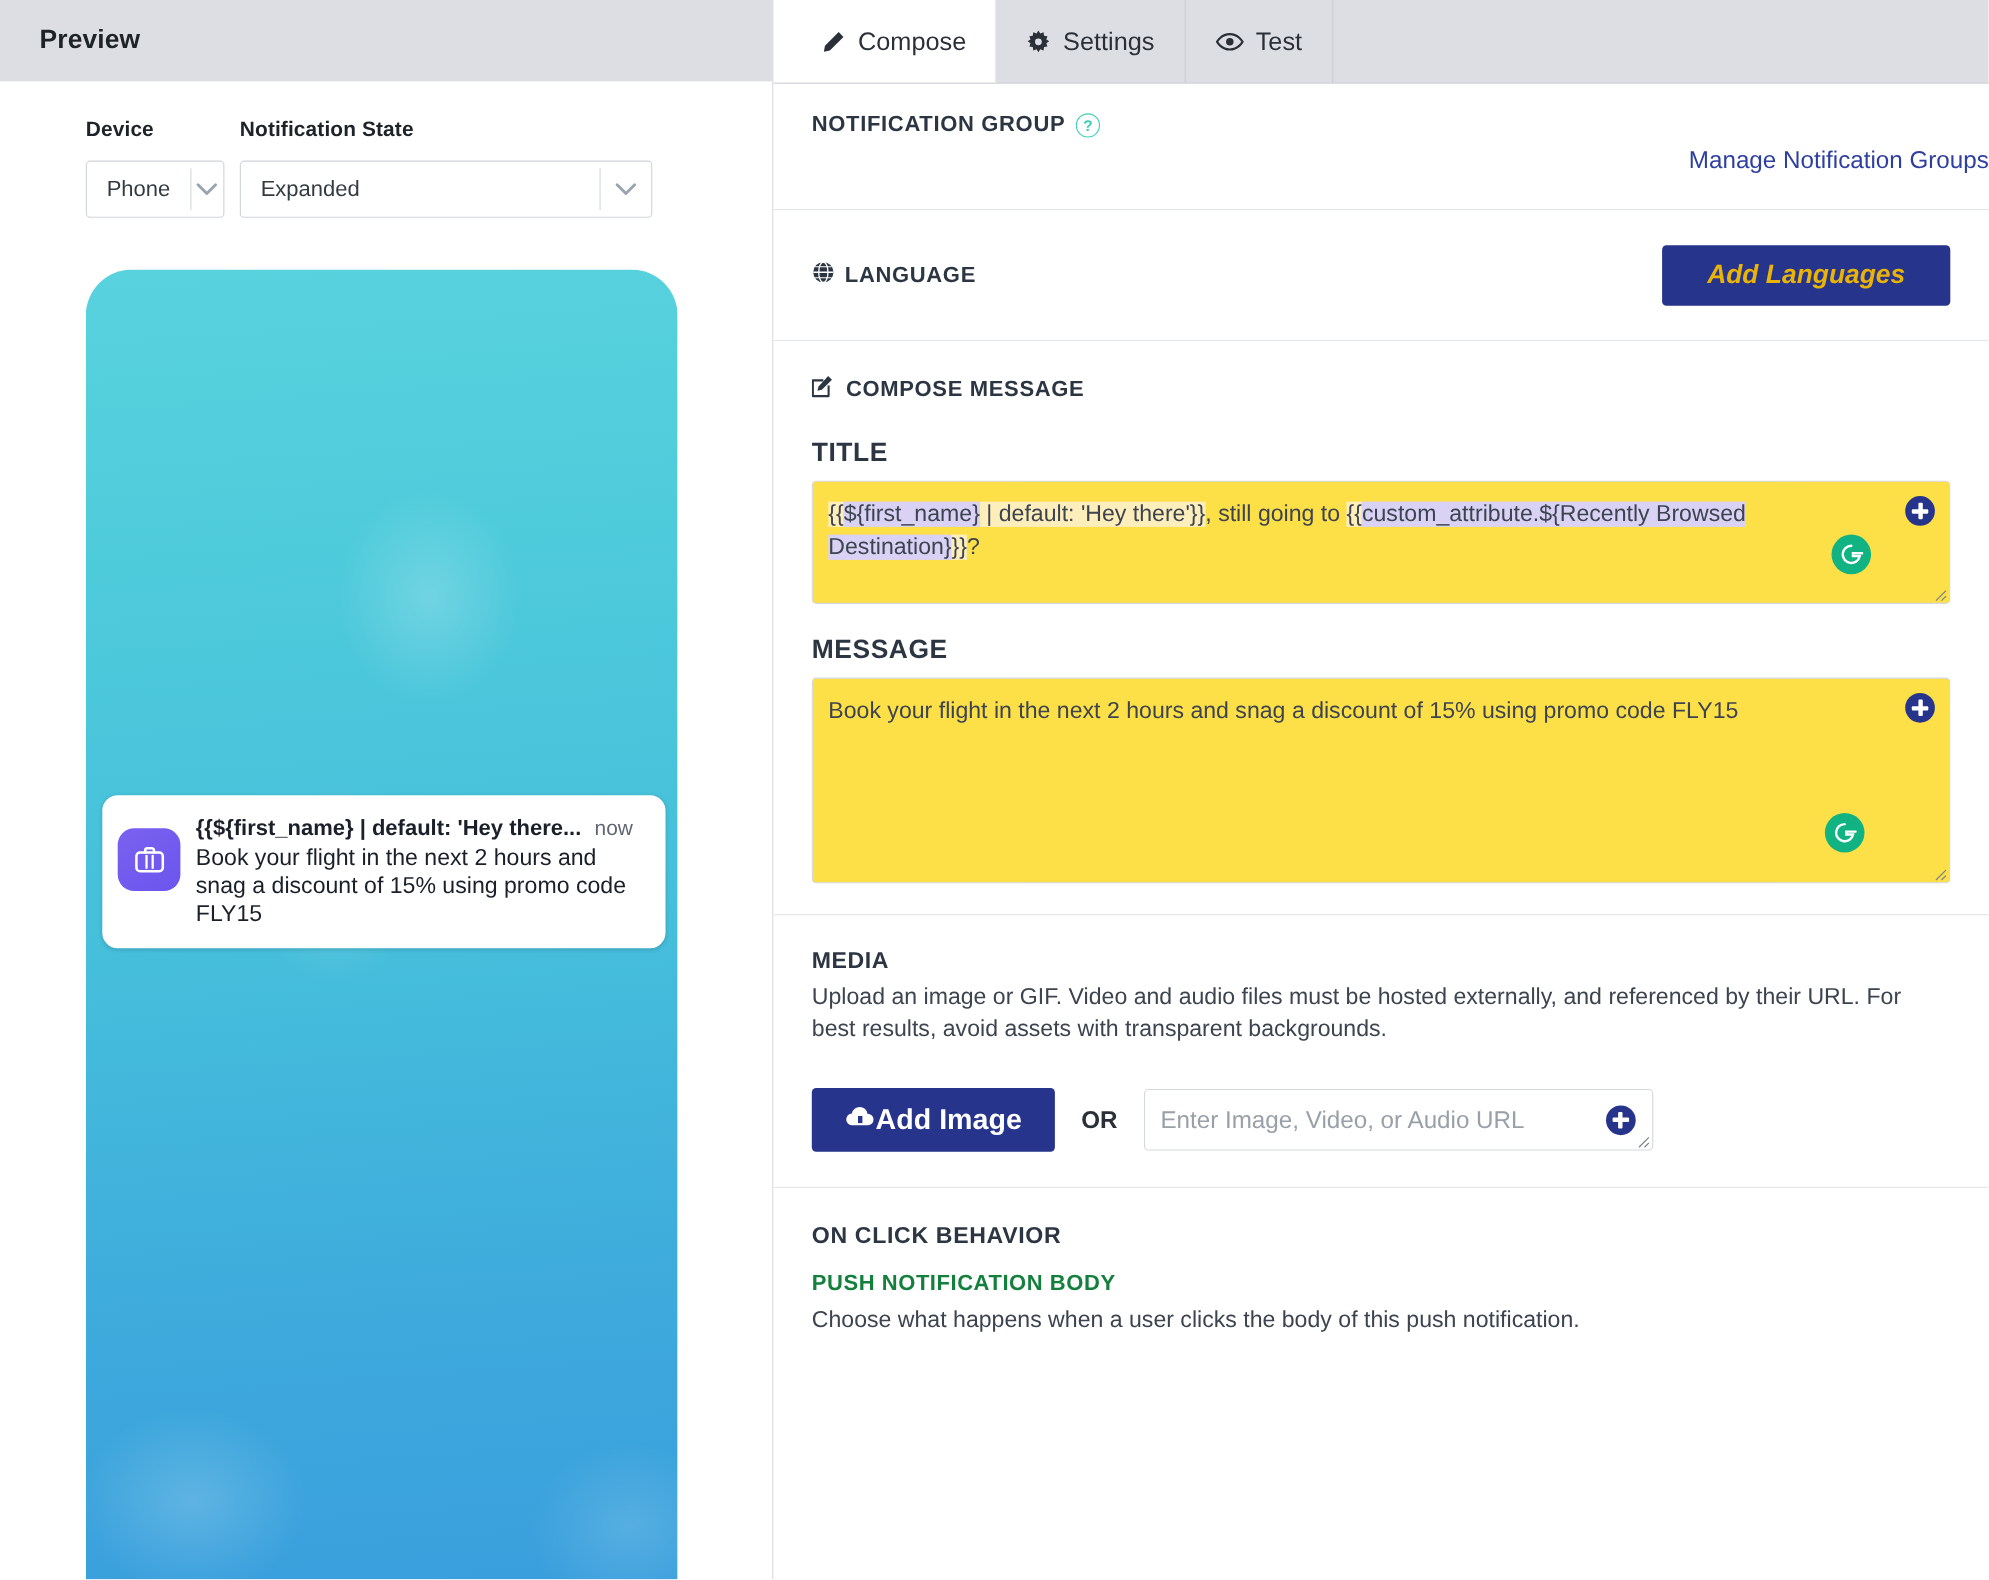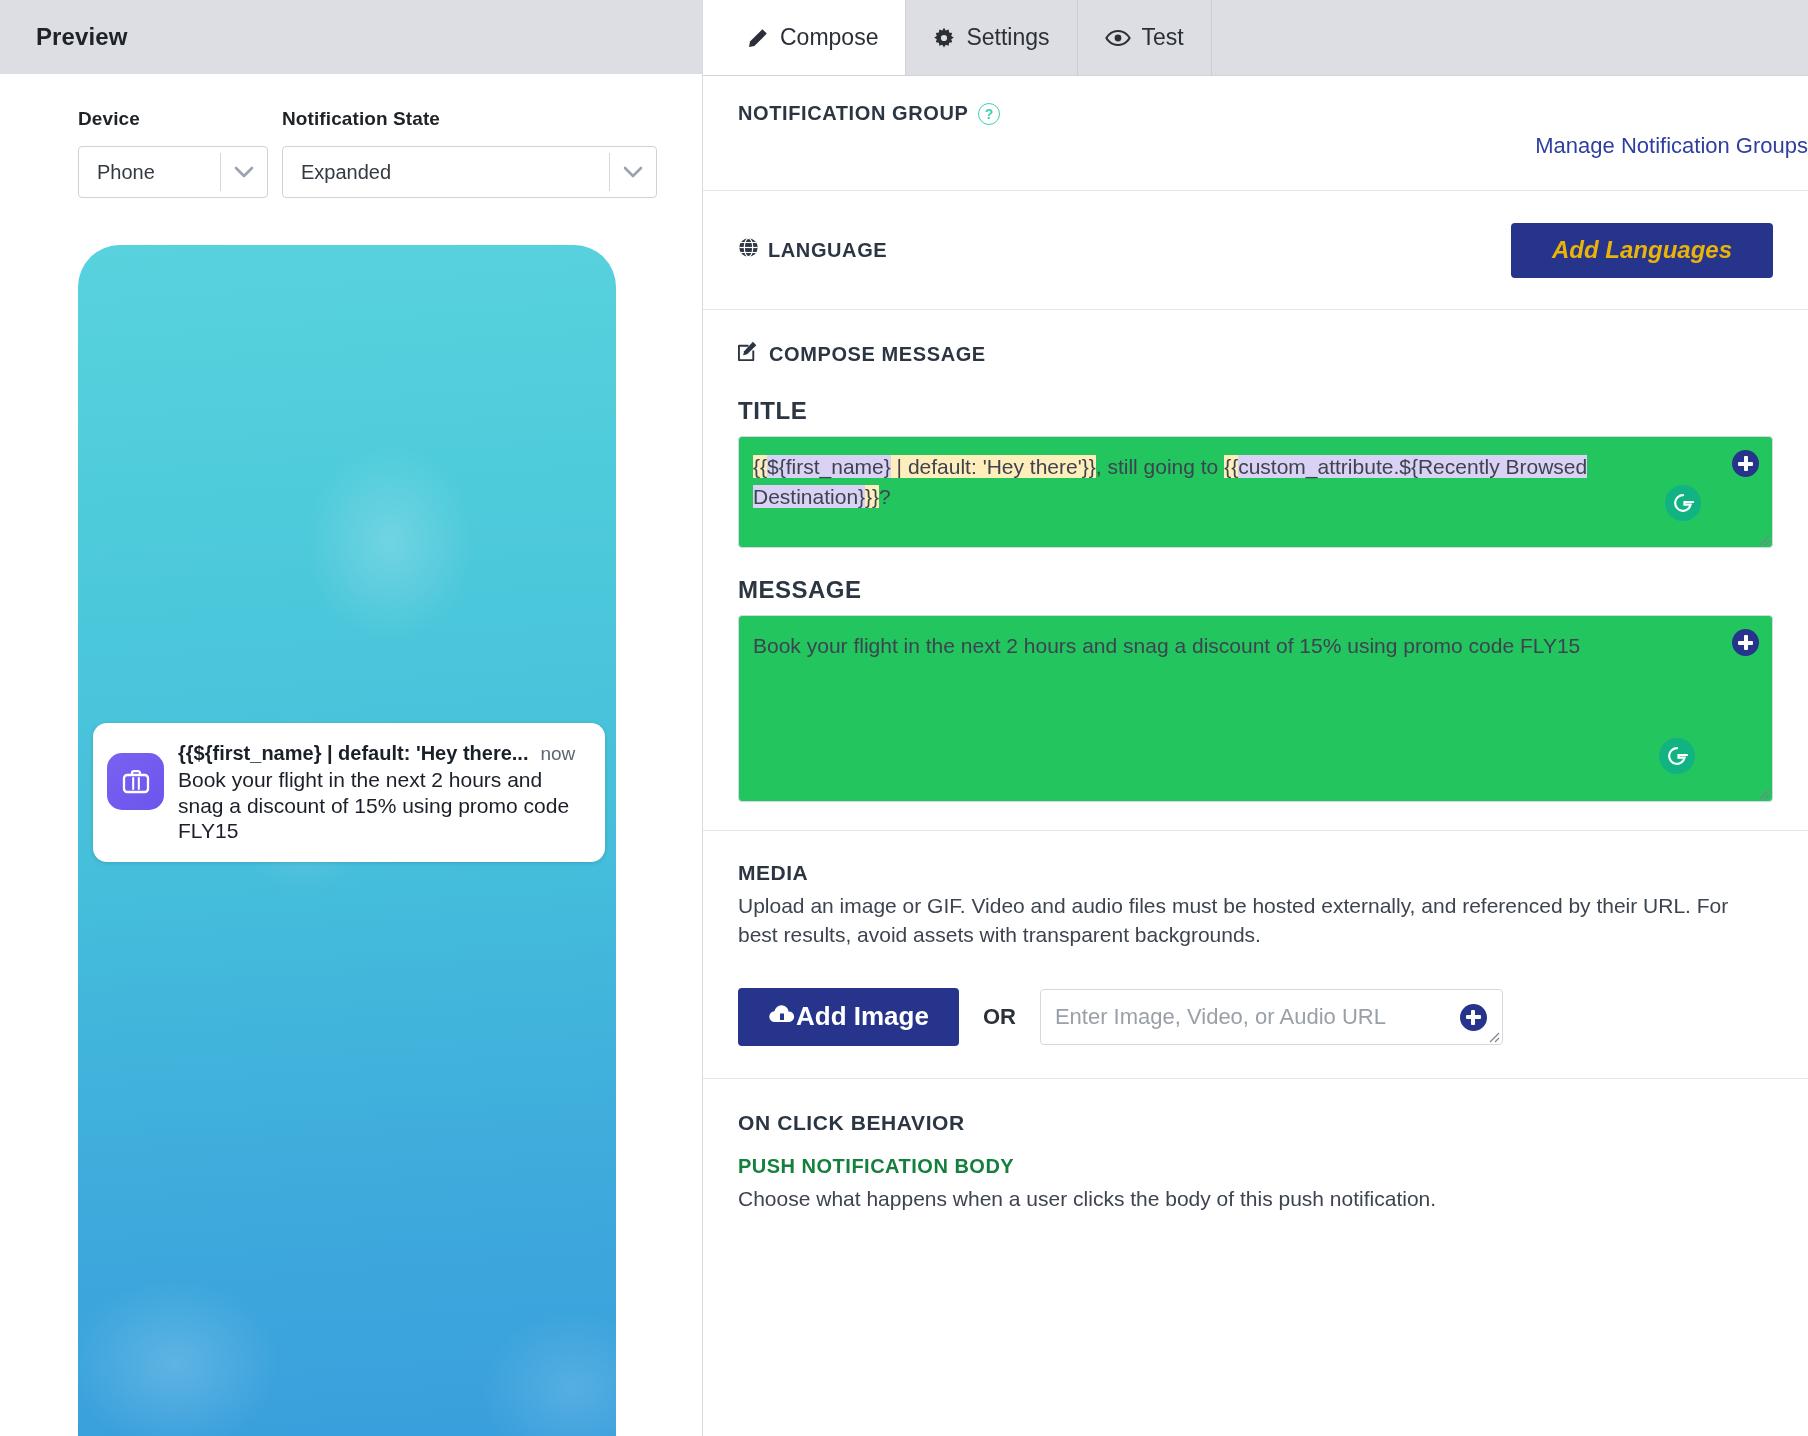--- a/index.html
+++ b/index.html
@@ -44,21 +44,21 @@
   }
   .sel-box .val {
     display: flex; align-items: center;
     padding: 0 18px 0 18px; white-space: nowrap;
   }
   .sel-box .divider { width: 1px; background: #d3d7dd; margin: 6px 0; }
   .sel-box .caret {
     width: 46px; display: flex; align-items: center; justify-content: center;
   }
   .caret svg { display:block; }
-  .sel-device { width: 190px; }
+  .sel-device { width: 126px; }
   .sel-device .val { flex: 1; }
   .sel-state { width: 375px; }
   .sel-state .val { flex: 1; }
 
   
   .phone {
     position: absolute;
     left: 78px; top: 245px;
     width: 538px; height: 1191px;
     border-top-left-radius: 42px;
@@ -174,21 +174,21 @@
   
   .sec-compose { padding-top: 31px; padding-bottom: 28px; }
   .field-label {
     font-size: 24px; font-weight: bold; color: #2c3643;
     letter-spacing: .5px; margin-bottom: 11px;
   }
   .ta-wrap { position: relative; margin-bottom: 28px; }
   .ta {
     width: 100%;
     border: 1px solid #d5d8de; border-radius: 4px;
-    background: #22c55e;
+    background: #fde047;
     font-size: 21px; color: #3d4450; line-height: 1.42;
     padding: 15px 60px 32px 14px;
   }
   .ta-title { height: 112px; }
   .ta-msg { height: 187px; }
   .plus-circle {
     position: absolute; right: 14px; top: 14px;
     width: 27px; height: 27px; border-radius: 50%;
     background: #27348b;
     display: flex; align-items: center; justify-content: center;

